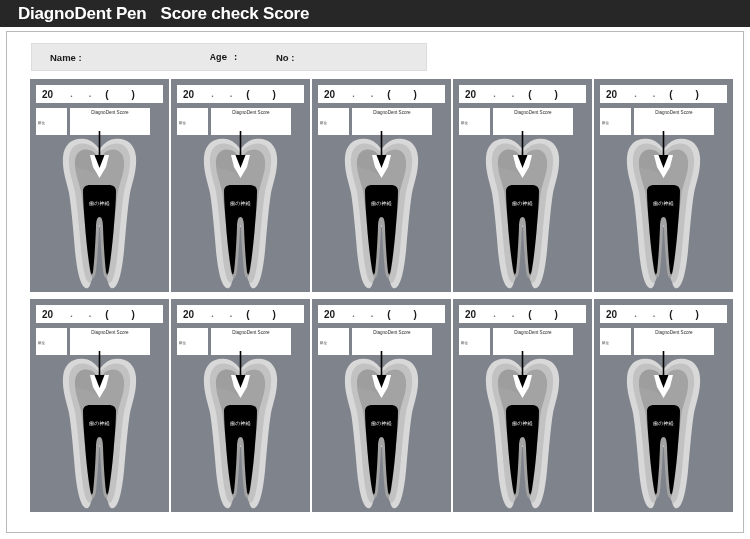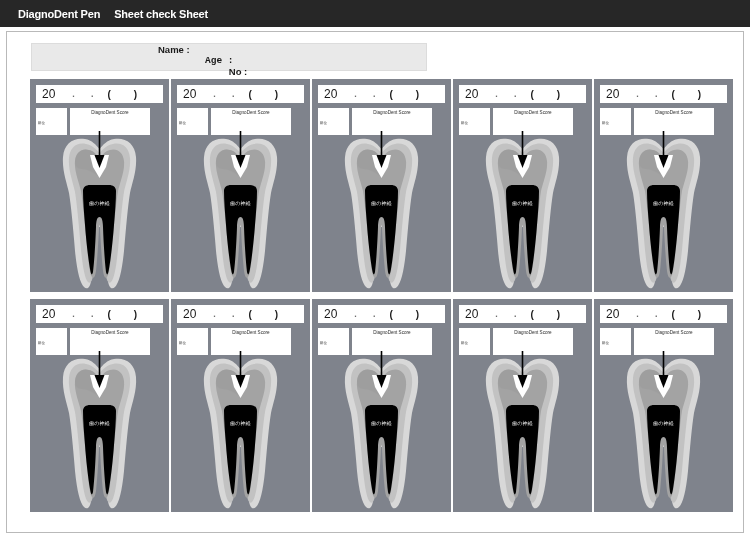--- a/index.html
+++ b/index.html
@@ -28,21 +28,21 @@
   .header-left {
     display: flex;
     align-items: baseline;
     gap: 14px;
   }
   .header-title,
   .header-subtitle,
   .header-clinic {
     color: #ffffff;
     font-weight: bold;
-    font-size: 11px;
+    font-size: 17px;
     letter-spacing: -0.2px;
     white-space: nowrap;
   }
 
   
   .sheet {
     position: relative;
     margin: 4px 6px 0 6px;
     height: 502px;
     background: #ffffff;
@@ -55,21 +55,20 @@
   .patient-row {
     height: 28px;
     background: #e9e9e9;
     border: 1px solid #dcdcdc;
     box-sizing: border-box;
     display: flex;
     align-items: center;
     width: 396px;
     margin: 2px 0 0 14px;
     padding-left: 18px;
-    flex-direction: column;
   }
   .patient-field {
     font-size: 9.5px;
     font-weight: bold;
     color: #1a1a1a;
     white-space: nowrap;
   }
   .patient-field.name-field { width: 160px; }
   .patient-field.age-field  { width: 66px; font-family: Liberation Mono, monospace; }
 
@@ -96,21 +95,21 @@
     height: 18px;
     background: #ffffff;
     display: flex;
     align-items: center;
     box-sizing: border-box;
     padding: 0 6px;
     font-size: 8px;
     font-weight: bold;
     color: #1a1a1a;
   }
-  .date-year { font-size: 12px; font-weight: normal; }
+  .date-year { font-size: 10px; font-weight: bold; }
   .date-dot {
     flex: 0 0 auto;
     color: #6b6b6b;
     font-size: 9px;
   }
   .sp-a { width: 17px; }
   .sp-b { width: 16px; }
   .sp-c { width: 14px; }
   .paren {
     font-size: 10px;
@@ -179,21 +178,21 @@
     transform: scale(1.25);
     transform-origin: center top;
   }
 </style>
 </head>
 <body>
 
 <div class="header-bar">
   <div class="header-left">
     <span class="header-title">DiagnoDent Pen</span>
-    <span class="header-subtitle">Sheet check Sheet</span>
+    <span class="header-subtitle">Score check Score</span>
   </div>
 </div>
 
 <div class="sheet">
 
   <div class="patient-row">
     <span class="patient-field name-field">Name :</span>
     <span class="patient-field age-field">Age :</span>
     <span class="patient-field no-field">No :</span>
   </div>

